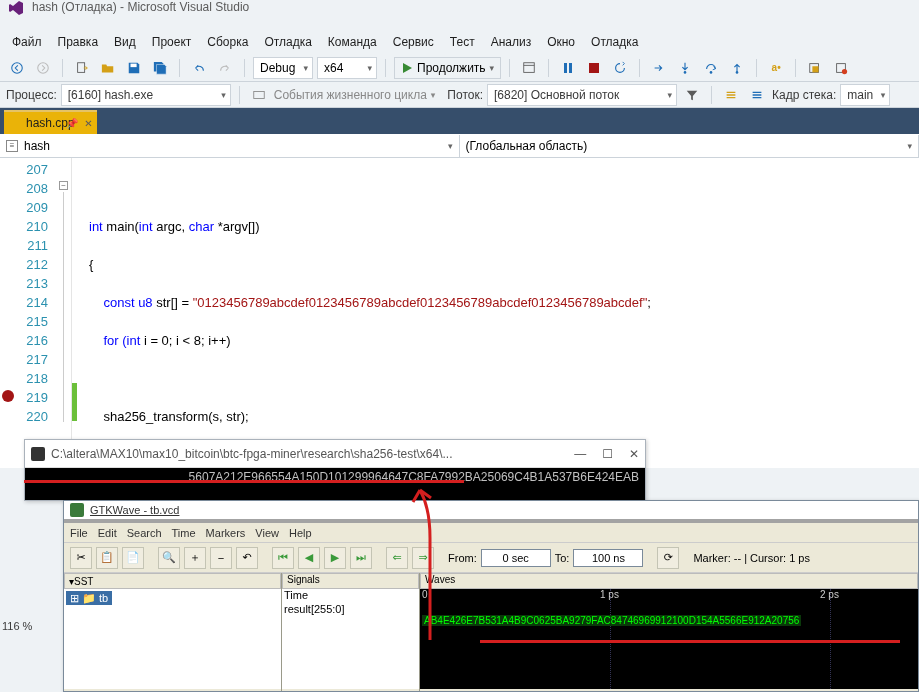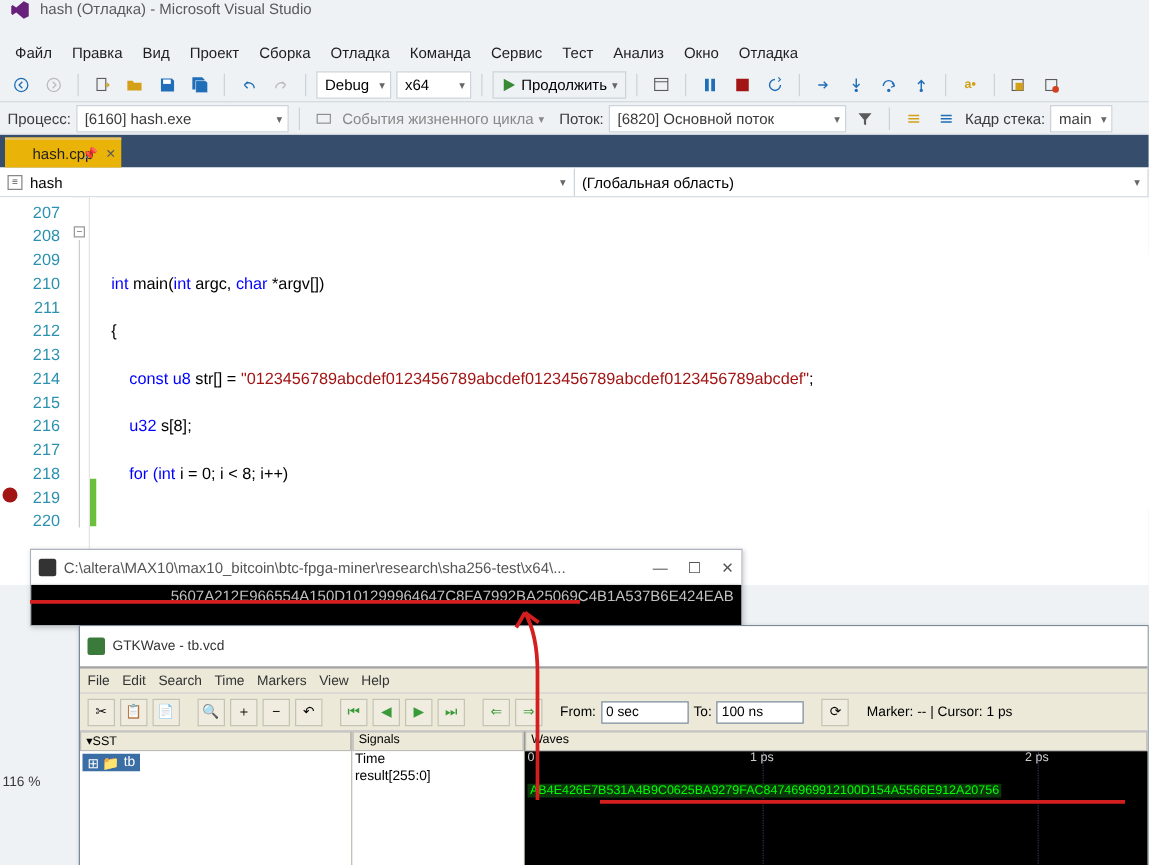--- a/index.html
+++ b/index.html
@@ -50,36 +50,36 @@
 .outline-col .box { position: absolute; left: 1px; width: 9px; height: 9px; border: 1px solid #999; font-size: 8px; text-align: center; line-height: 8px; color: #666; }
 .outline-col .vline { position: absolute; left: 5px; width: 1px; background: #ccc; }
 .modbar { width: 5px; background: #fff; position: relative; }
 .modbar .mod { position: absolute; left: 0; width: 5px; background: #6bbf3a; }
 .code { font-family: Consolas, monospace; font-size: 13px; line-height: 19px; padding-top: 2px; padding-left: 12px; white-space: pre; color: #000; }
 .kw { color: #0000ff; }
 .ty { color: #0000ff; }
 .str { color: #a31515; }
 
 
-.console { position: absolute; left: 24px; top: 439px; width: 570px; height: 62px; border: 1px solid #aab2bb; box-shadow: 1px 1px 4px rgba(0,0,0,0.2); background: #fff; }
+.console { position: absolute; left: 24px; top: 439px; width: 622px; height: 62px; border: 1px solid #aab2bb; box-shadow: 1px 1px 4px rgba(0,0,0,0.2); background: #fff; }
 .console-title { height: 28px; background: #fff; display: flex; align-items: center; padding: 0 6px; color: #555; border-bottom: 1px solid #ddd; }
 .console-title .cicon { width: 14px; height: 14px; margin-right: 6px; background: #333; border-radius: 2px; }
 .console-title .wbtns { margin-left: auto; display: flex; gap: 16px; color: #555; }
 .console-body { height: 32px; background: #000; color: #c0c0c0; font-family: Consolas, monospace; font-size: 12px; padding: 2px 6px; text-align: right; }
 .red-underline { position: absolute; height: 3px; background: #d41f1f; }
 
 
 .gtk { position: absolute; left: 63px; top: 500px; width: 856px; height: 192px; border: 1px solid #7a8a9a; background: #ece9d8; box-shadow: 1px 1px 4px rgba(0,0,0,0.2); }
-.gtk-title { height: 34px; background: #fff; border-bottom: 2px solid #a3a3a3; display: flex; align-items: center; padding: 0 6px; color: #333; font-size: 11px; }
+.gtk-title { height: 22px; background: #fff; border-bottom: 4px solid #a3a3a3; display: flex; align-items: center; padding: 0 6px; color: #333; font-size: 11px; text-decoration: underline; }
 .gtk-title .gicon { width: 14px; height: 14px; margin-right: 6px; background: #3a7a3a; border-radius: 2px; }
 .gtk-menu { height: 20px; background: #ece9d8; display: flex; align-items: center; padding: 0 6px; gap: 10px; color: #333; font-size: 11px; border-bottom: 1px solid #ccc; }
 .gtk-tools { height: 30px; background: #ece9d8; display: flex; align-items: center; padding: 0 6px; gap: 4px; border-bottom: 1px solid #ccc; font-size: 11px; }
 .gtk-tools .tb { width: 22px; height: 22px; border: 1px solid #c4c4b4; background: #f0ede0; display: flex; align-items: center; justify-content: center; }
 .gtk-tools .tsep { width: 6px; }
-.gtk-tools input { height: 18px; width: 70px; border: 1px solid #7a8a9a; font-size: 11px; padding: 0 3px; }
+.gtk-tools input { height: 18px; width: 70px; border: 1px solid #7a8a9a; font-size: 11px; padding: 0 3px; text-align: center; }
 .gtk-body { display: flex; height: 118px; }
 .gtk-sst { width: 218px; border-right: 1px solid #9a9a8a; background: #ece9d8; }
 .gtk-sst .hdr { height: 16px; background: #ece9d8; border: 1px solid #bbb; padding: 0 4px; font-size: 10px; display: flex; align-items: center; }
 .gtk-sst .body { background: #fff; height: 100px; padding: 2px; font-size: 11px; }
 .gtk-sst .node { background: #3a6ea5; color: #fff; display: inline-flex; align-items: center; height: 14px; padding: 0 4px; gap: 3px; }
 .gtk-sig { width: 138px; border-right: 1px solid #9a9a8a; background: #ece9d8; }
 .gtk-sig .hdr { height: 16px; border: 1px solid #bbb; padding: 0 4px; font-size: 10px; }
 .gtk-sig .body { background: #fff; height: 100px; font-family: monospace; font-size: 11px; padding: 0 2px; }
 .gtk-sig .row { height: 14px; }
 .gtk-wave { flex: 1; background: #ece9d8; position: relative; }
@@ -329,21 +329,20 @@
     <div class="vline" style="top:34px;height:230px"></div>
   </div>
   <div class="modbar">
       <div class="mod" style="top:225px;height:38px"></div>
     </div>
   <div class="code">
 <div> </div>
 <div><span class="kw">int</span><span> main(</span><span class="kw">int</span><span> argc, </span><span class="kw">char</span><span> *argv[])</span></div>
 <div>{</div>
 <div><span class="kw">    const </span><span class="ty">u8</span><span> str[] = </span><span class="str">"0123456789abcdef0123456789abcdef0123456789abcdef0123456789abcdef"</span><span>;</span></div>
-<div><span class="ty">    u32</span><span> s[8];</span></div>
 <div><span class="kw">    for </span><span class="kw">(int</span><span> i = 0; i &lt; 8; i++)</span></div>
 <div> </div>
 <div>    sha256_transform(s, str);</div>
 <div><span class="kw">    unsigned char</span><span>* p = (</span><span class="kw">unsigned char</span><span>*)&amp;s[0];</span></div>
 <div><span class="kw">    for</span><span class="kw">(int</span><span> i=0; i&lt;32; i++)</span></div>
 <div><span>        printf(</span><span class="str">"%02X"</span><span>,p[i]);</span></div>
 <div><span>    printf(</span><span class="str">"\n"</span><span>);</span></div>
 <div><span class="kw">    return</span><span> 0;</span></div>
   </div>
 </div>

